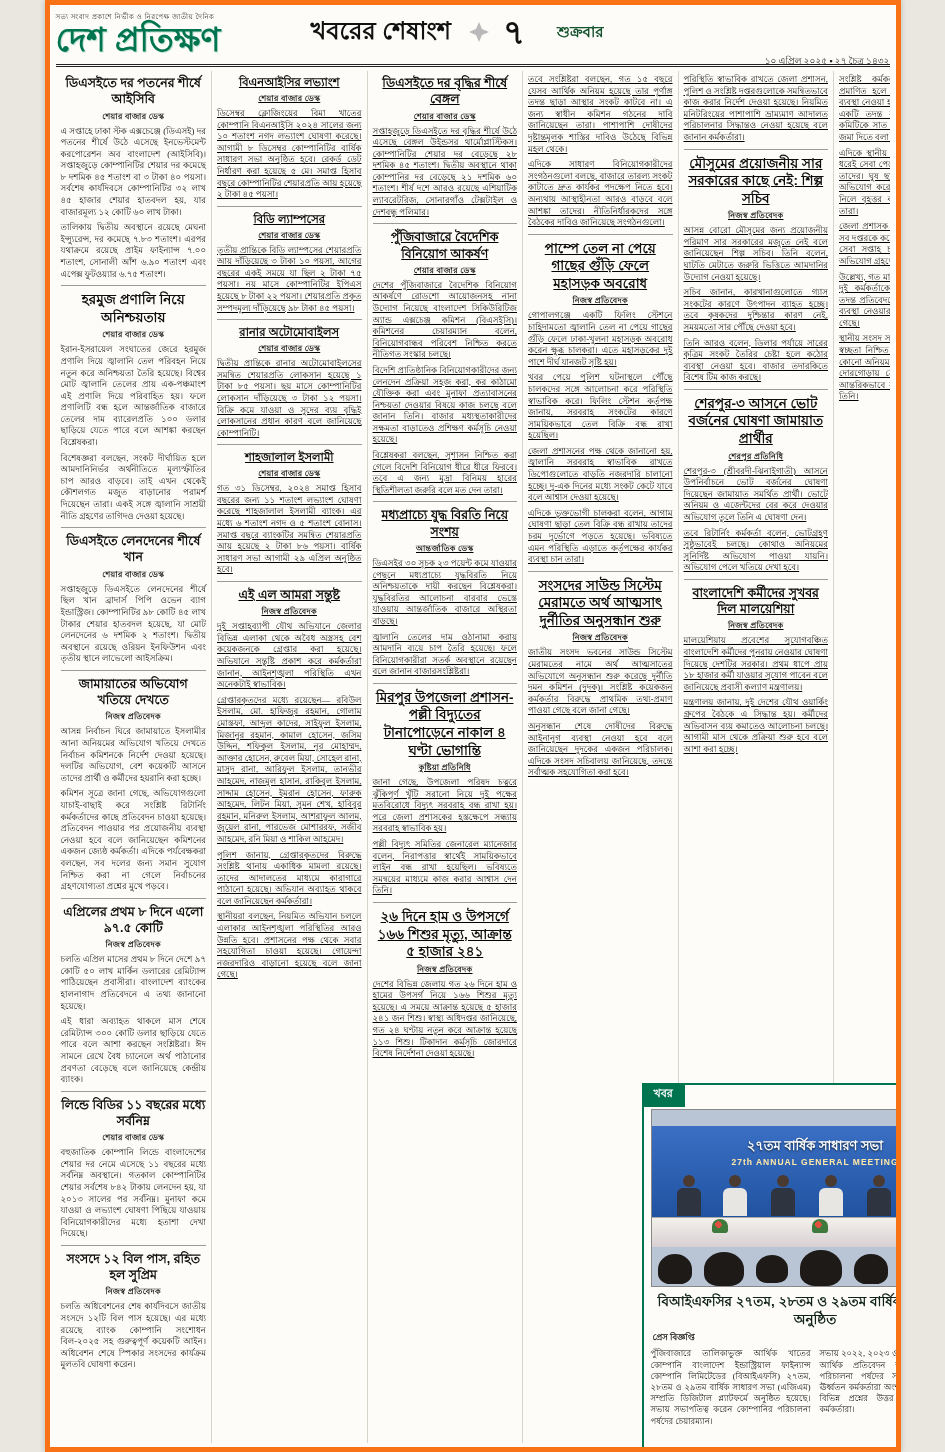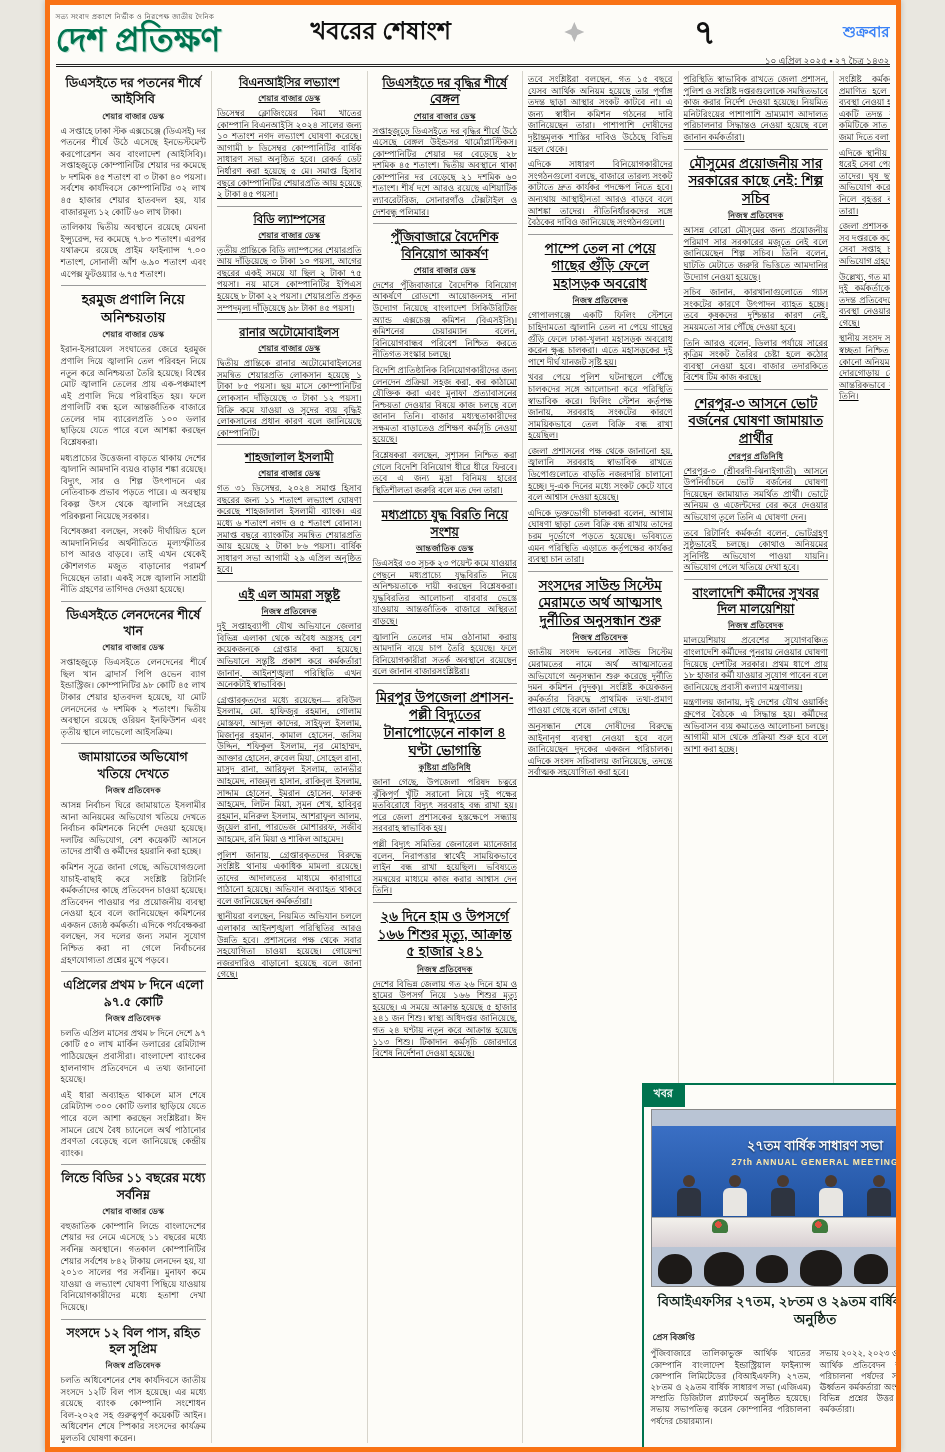--- a/index.html
+++ b/index.html
@@ -21,34 +21,34 @@
     border-bottom:3px double #222;display:flex;align-items:flex-start;
   }
   .mast-left{width:255px;padding-top:2px;}
   .mast-tagline{font-size:7px;color:#333;letter-spacing:.5px;}
   .paper-name{
     font-size:33px;font-weight:bold;color:var(--accent);
     line-height:1.05;text-shadow:1px 1px 0 #bfe3d4;
     font-family:"Liberation Sans","DejaVu Sans",sans-serif;
   }
   .mast-right{flex:1;display:flex;flex-direction:column;padding-top:3px;}
-  .mast-row{display:flex;align-items:center;justify-content:space-between;gap:14px;}
+  .mast-row{display:flex;align-items:center;justify-content:flex-start;gap:14px;}
   .section-title{
     font-size:24px;font-weight:bold;color:#111;margin-right:4px;
     font-family:"Liberation Sans","DejaVu Sans",sans-serif;
   }
   .ornament{
     width:20px;height:20px;background:#b9b9b9;border-radius:4px;
     clip-path:polygon(50% 0,65% 35%,100% 50%,65% 65%,50% 100%,35% 65%,0 50%,35% 35%);
   }
   .page-number{
     font-size:34px;font-weight:bold;color:#111;line-height:1;
     font-family:"Liberation Sans","DejaVu Sans",sans-serif;
   }
-  .day-name{font-size:15px;font-weight:bold;color:#3b82f6;margin-left:18px;}
+  .day-name{font-size:15px;font-weight:bold;color:#14532d;margin-left:18px;}
   .date-line{font-size:9px;color:#222;text-align:right;margin-top:2px;}
   
   .columns{
     position:absolute;left:6px;right:6px;top:66px;bottom:4px;
     display:flex;overflow:hidden;
   }
   .col{
     width:155.5px;flex:0 0 auto;padding:0 5px;overflow:hidden;
   }
   .col + .col{border-left:1px solid #d7d4cb;text-decoration:underline;}
@@ -150,21 +150,20 @@
         <article>
           <h3>ডিএসইতে দর পতনের শীর্ষে আইসিবি</h3>
           <div class="byline">শেয়ার বাজার ডেস্ক</div>
           <p>এ সপ্তাহে ঢাকা স্টক এক্সচেঞ্জে (ডিএসই) দর পতনের শীর্ষে উঠে এসেছে ইনভেস্টমেন্ট করপোরেশন অব বাংলাদেশ (আইসিবি)। সপ্তাহজুড়ে কোম্পানিটির শেয়ার দর কমেছে ৮ দশমিক ৪৫ শতাংশ বা ৩ টাকা ৪০ পয়সা। সর্বশেষ কার্যদিবসে কোম্পানিটির ৩২ লাখ ৪৫ হাজার শেয়ার হাতবদল হয়, যার বাজারমূল্য ১২ কোটি ৬০ লাখ টাকা।</p>
           <p>তালিকায় দ্বিতীয় অবস্থানে রয়েছে মেঘনা ইন্স্যুরেন্স, দর কমেছে ৭.৮৩ শতাংশ। এরপর যথাক্রমে রয়েছে প্রাইম ফাইন্যান্স ৭.০০ শতাংশ, সোনালী আঁশ ৬.৯০ শতাংশ এবং এপেক্স ফুটওয়্যার ৬.৭৫ শতাংশ।</p>
         </article>
         <article>
           <h3 class="lg">হরমুজ প্রণালি নিয়ে অনিশ্চয়তায়</h3>
           <div class="byline">শেয়ার বাজার ডেস্ক</div>
           <p>ইরান-ইসরায়েল সংঘাতের জেরে হরমুজ প্রণালি দিয়ে জ্বালানি তেল পরিবহন নিয়ে নতুন করে অনিশ্চয়তা তৈরি হয়েছে। বিশ্বের মোট জ্বালানি তেলের প্রায় এক-পঞ্চমাংশ এই প্রণালি দিয়ে পরিবাহিত হয়। ফলে প্রণালিটি বন্ধ হলে আন্তর্জাতিক বাজারে তেলের দাম ব্যারেলপ্রতি ১০০ ডলার ছাড়িয়ে যেতে পারে বলে আশঙ্কা করছেন বিশ্লেষকরা।</p>
-          <p>মধ্যপ্রাচ্যের উত্তেজনা বাড়তে থাকায় দেশের জ্বালানি আমদানি ব্যয়ও বাড়ার শঙ্কা রয়েছে। বিদ্যুৎ, সার ও শিল্প উৎপাদনে এর নেতিবাচক প্রভাব পড়তে পারে। এ অবস্থায় বিকল্প উৎস থেকে জ্বালানি সংগ্রহের পরিকল্পনা নিয়েছে সরকার।</p>
           <p>বিশেষজ্ঞরা বলছেন, সংকট দীর্ঘায়িত হলে আমদানিনির্ভর অর্থনীতিতে মূল্যস্ফীতির চাপ আরও বাড়বে। তাই এখন থেকেই কৌশলগত মজুত বাড়ানোর পরামর্শ দিয়েছেন তারা। একই সঙ্গে জ্বালানি সাশ্রয়ী নীতি গ্রহণের তাগিদও দেওয়া হয়েছে।</p>
         </article>
         <article>
           <h3>ডিএসইতে লেনদেনের শীর্ষে খান</h3>
           <div class="byline">শেয়ার বাজার ডেস্ক</div>
           <p>সপ্তাহজুড়ে ডিএসইতে লেনদেনের শীর্ষে ছিল খান ব্রাদার্স পিপি ওভেন ব্যাগ ইন্ডাস্ট্রিজ। কোম্পানিটির ৯৮ কোটি ৪৫ লাখ টাকার শেয়ার হাতবদল হয়েছে, যা মোট লেনদেনের ৬ দশমিক ২ শতাংশ। দ্বিতীয় অবস্থানে রয়েছে ওরিয়ন ইনফিউশন এবং তৃতীয় স্থানে লাভেলো আইসক্রিম।</p>
         </article>
         <article>
           <h3>জামায়াতের অভিযোগ খতিয়ে দেখতে</h3>
           <div class="byline">নিজস্ব প্রতিবেদক</div>

